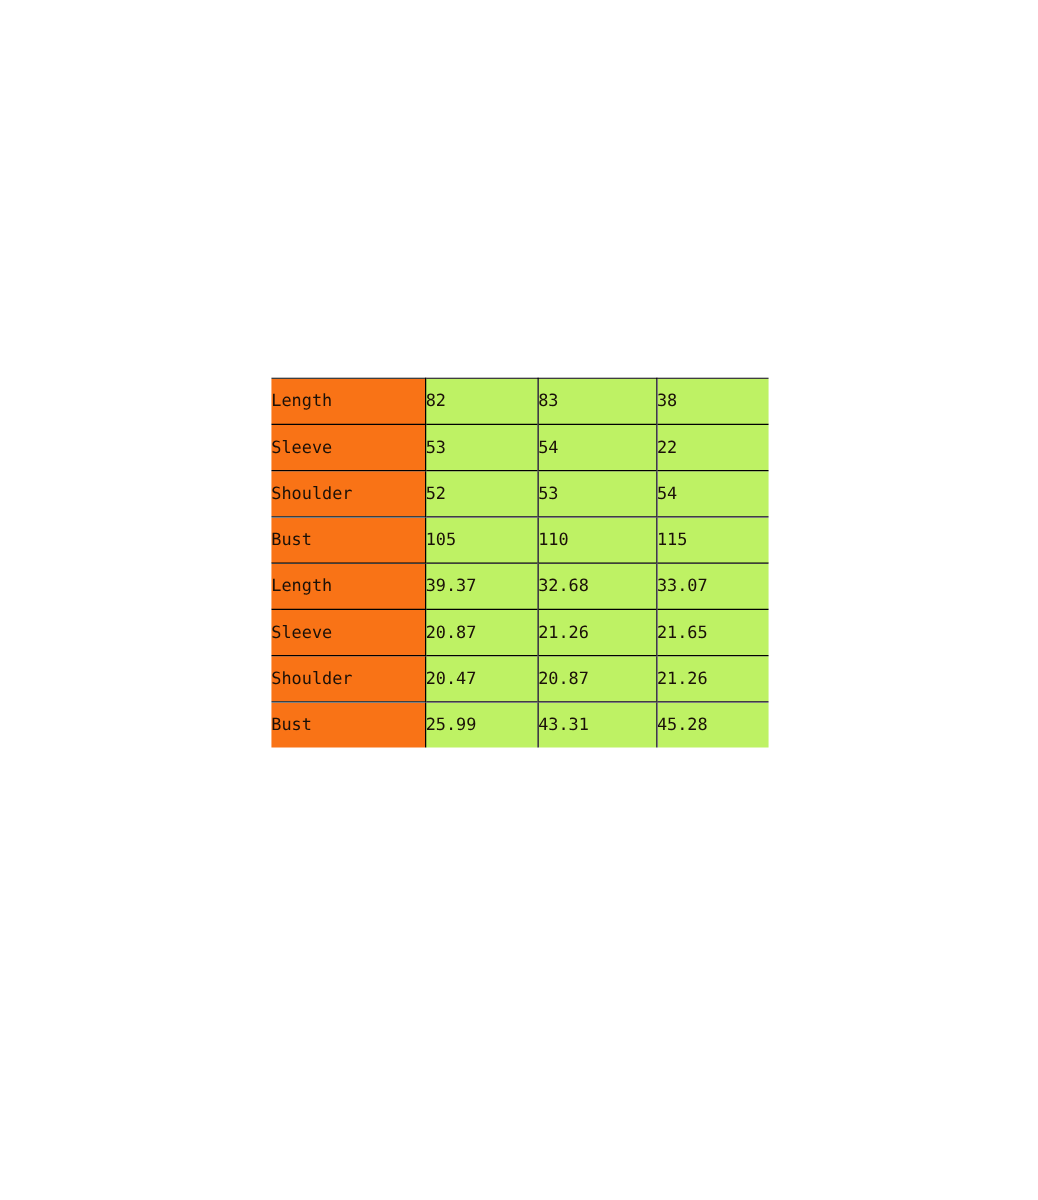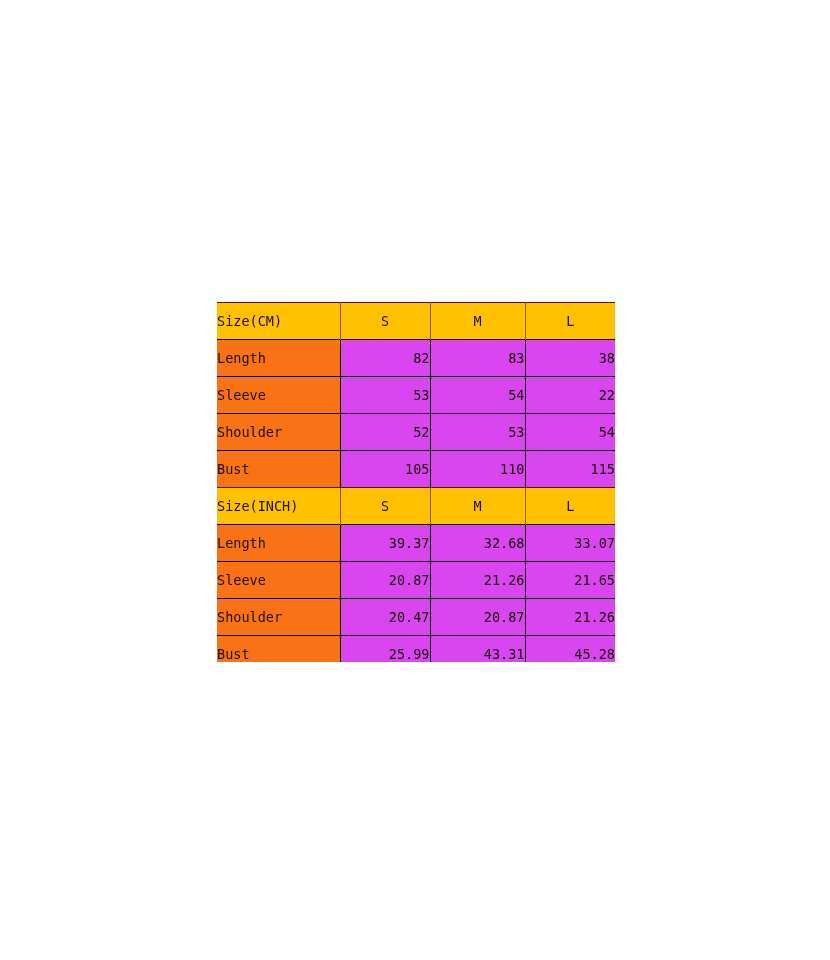--- a/index.html
+++ b/index.html
@@ -64,22 +64,22 @@
     background: #f97316;
     text-align: left;
     padding-left: 5px;
     border-top-color: #501800;
     border-right-color: #000000;
     color: #1a1008;
   }
 
   
   td.value {
-    background: #d946ef;
-    text-align: right;
+    background: #bef264;
+    text-align: left;
     color: #111111;
   }
 
   
   tr.section-head td {
     background: #ffc000;
     border-top-color: #501800;
     border-right-color: #8a5a00;
     color: #1a1008;
   }
@@ -108,26 +108,20 @@
   <div id="size-chart-wrap">
     <table class="size-chart">
       <colgroup>
         <col class="label-col">
         <col class="val-col-s">
         <col class="val-col-m">
         <col class="val-col-l">
       </colgroup>
       <tbody>
 
-        <tr class="section-head first-row">
-          <td class="label">Size(CM)</td>
-          <td class="value">S</td>
-          <td class="value">M</td>
-          <td class="value last-col">L</td>
-        </tr>
 
         <tr>
           <td class="label">Length</td>
           <td class="value">82</td>
           <td class="value">83</td>
           <td class="value last-col">38</td>
         </tr>
 
         <tr>
           <td class="label">Sleeve</td>
@@ -143,26 +137,20 @@
           <td class="value last-col">54</td>
         </tr>
 
         <tr>
           <td class="label">Bust</td>
           <td class="value">105</td>
           <td class="value">110</td>
           <td class="value last-col">115</td>
         </tr>
 
-        <tr class="section-head">
-          <td class="label">Size(INCH)</td>
-          <td class="value">S</td>
-          <td class="value">M</td>
-          <td class="value last-col">L</td>
-        </tr>
 
         <tr>
           <td class="label">Length</td>
           <td class="value">39.37</td>
           <td class="value">32.68</td>
           <td class="value last-col">33.07</td>
         </tr>
 
         <tr>
           <td class="label">Sleeve</td>

